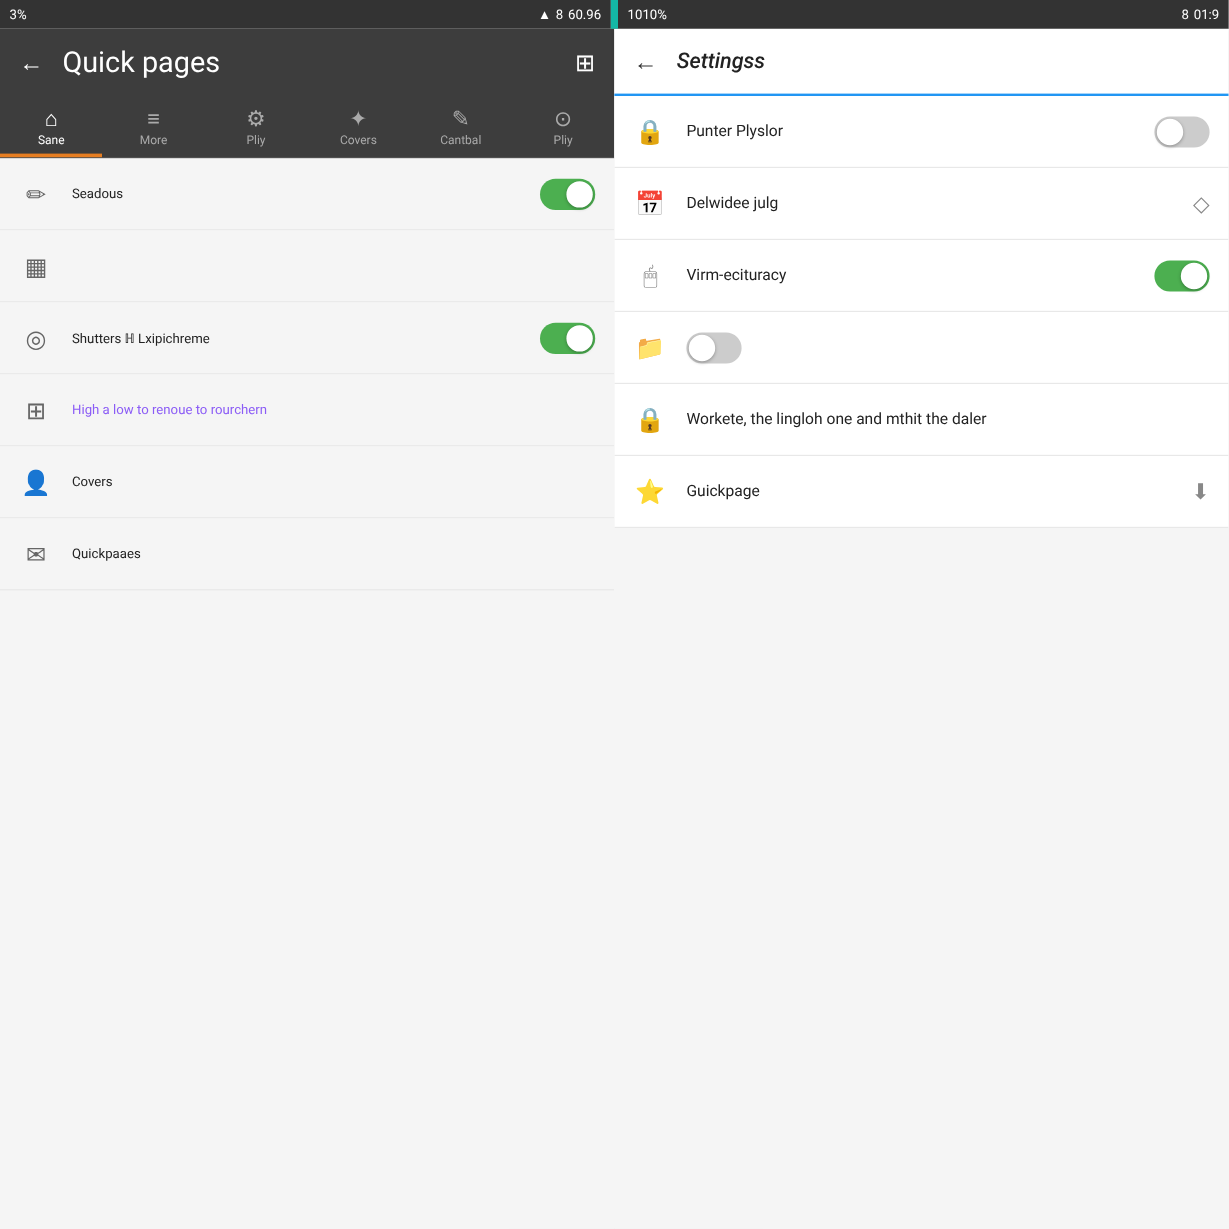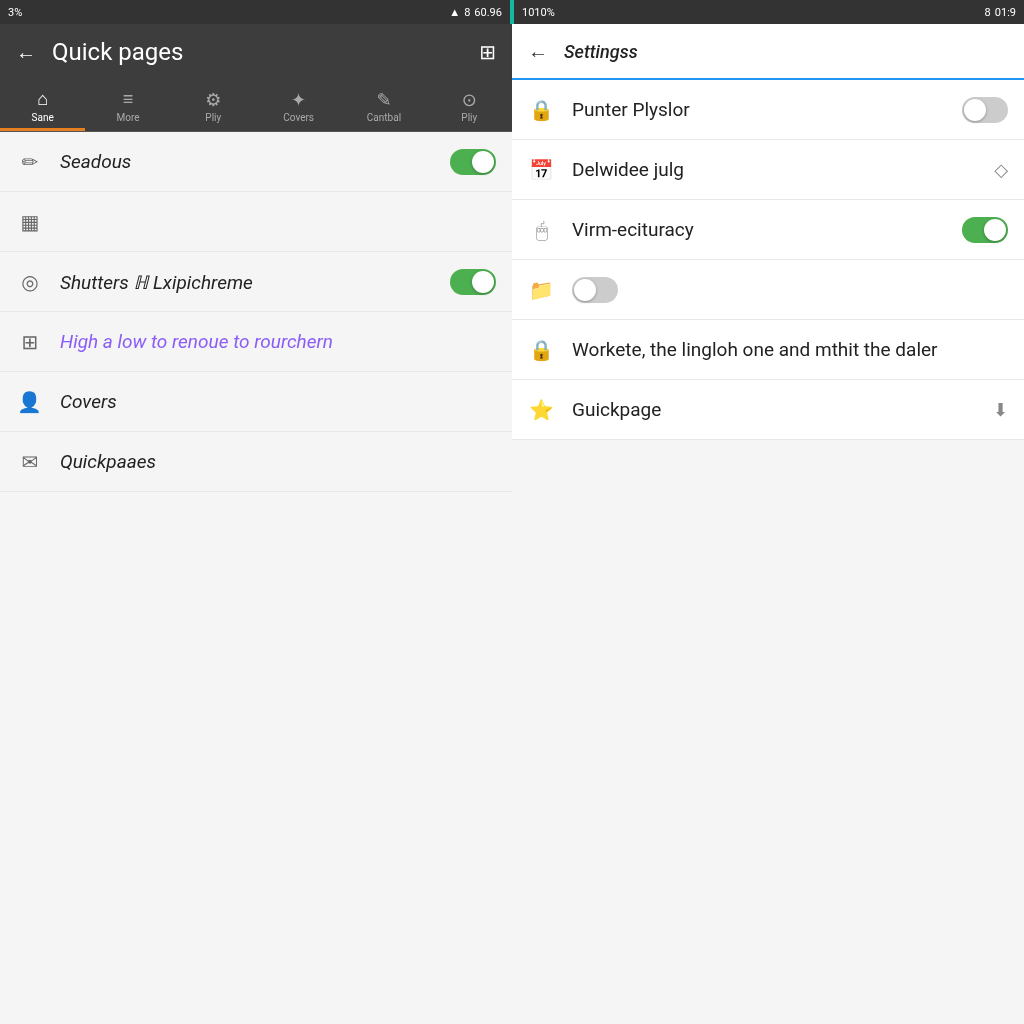--- a/index.html
+++ b/index.html
@@ -29,21 +29,21 @@
     }
     .status-right {
       flex: 1;
       background: #333;
       display: flex;
       align-items: center;
       justify-content: space-between;
       padding: 0 8px;
       font-size: 11px;
       color: #fff;
-      border-left: 4px solid #14b8a6;
+      border-left: 6px solid #14b8a6;
     }
     .status-icons { display: flex; gap: 4px; align-items: center; }
 
     
     .main-area {
       display: flex;
       flex: 1;
       overflow: hidden;
     }
 
@@ -128,23 +128,22 @@
     }
     .list-item-icon {
       color: #666;
       font-size: 20px;
       width: 28px;
       text-align: center;
       flex-shrink: 0;
     }
     .list-item-text {
       flex: 1;
-      font-size: 19px;
+      font-size: 11px;
       color: #222;
-      font-style: italic;
     }
     .list-item-text.dimmed {
       color: #8b5cf6;
     }
 
     
     .toggle {
       width: 46px;
       height: 26px;
       border-radius: 13px;
@@ -217,21 +216,21 @@
       color: #777;
       font-size: 20px;
       width: 28px;
       text-align: center;
       flex-shrink: 0;
     }
     .settings-item-text {
       flex: 1;
     }
     .settings-item-label {
-      font-size: 19px;
+      font-size: 13px;
       color: #222;
     }
     .settings-item-action {
       color: #888;
       font-size: 18px;
       flex-shrink: 0;
     }
   </style>
 </head>
 <body>

